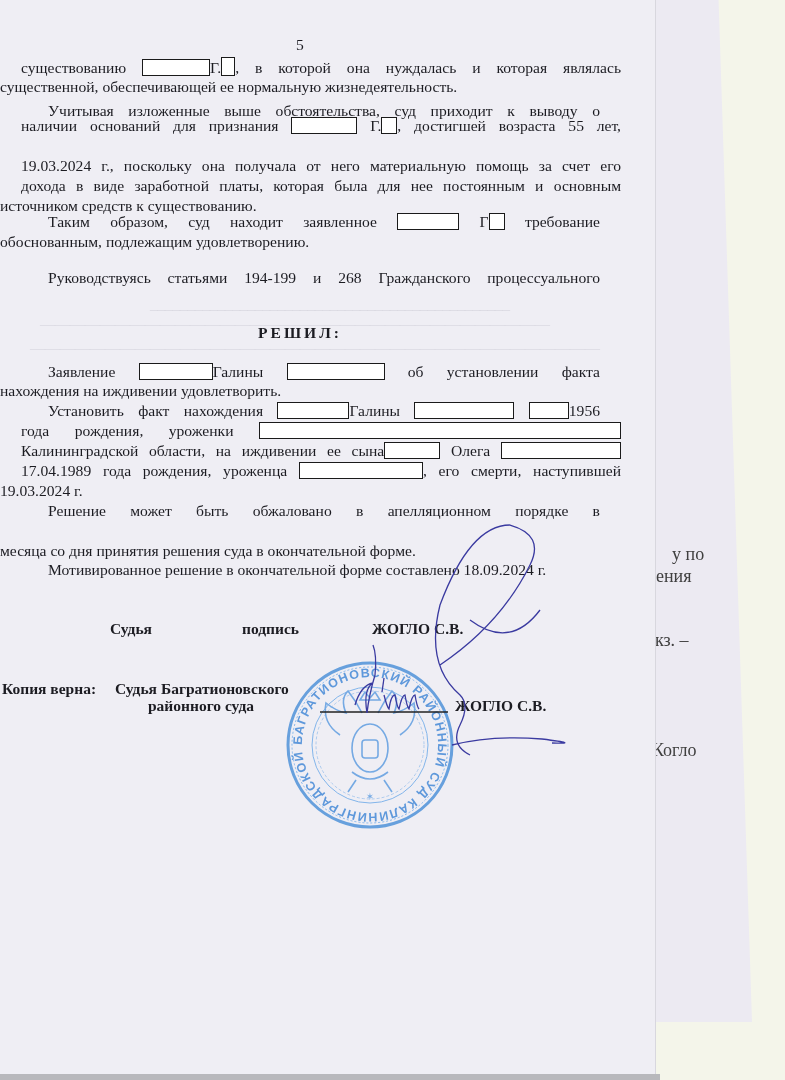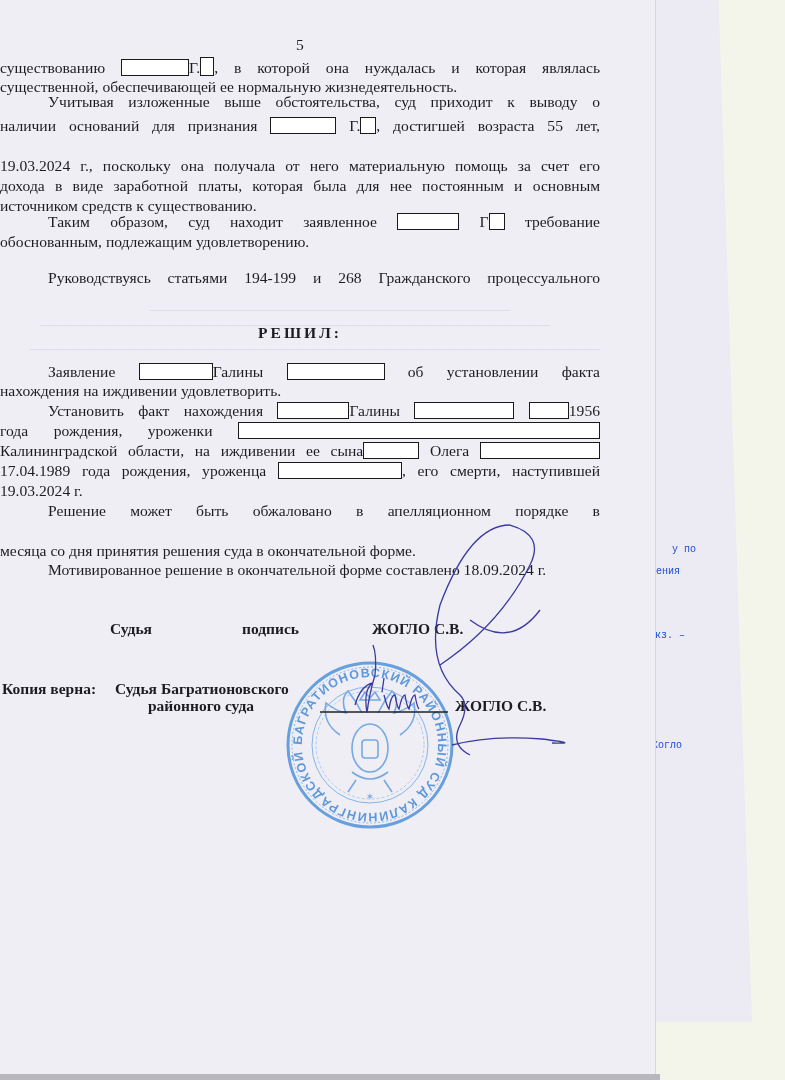--- a/index.html
+++ b/index.html
@@ -8,36 +8,36 @@
     background: #f4f5ea;
     font-family: "Liberation Serif", "DejaVu Serif", serif;
     color: #1c1c22;
   }
   .back-sheet-wide {
     position: absolute; left: 600px; top: 0; width: 152px; height: 1022px;
     background: #eceaf2;
     clip-path: polygon(0 0, 78% 0, 100% 100%, 0 100%);
   }
   .back-text {
-    position: absolute; font-size: 10px; color: #1d4ed8; white-space: nowrap; font-family: Liberation Mono, monospace;
+    position: absolute; font-size: 18px; color: #404040; white-space: nowrap;
   }
   .main-page {
     position: absolute; left: 0; top: 0; width: 655px; height: 1075px;
     background: #efeef4;
     border-right: 1px solid #d8d7de;
   }
   .bottom-strip {
     position: absolute; left: 0; top: 1074px; width: 660px; height: 6px;
     background: #b8b8bc;
   }
   .line {
     position: absolute; left: 0; width: 600px; font-size: 15.6px; line-height: 20px;
     white-space: nowrap;
   }
-  .just { text-align: justify; text-align-last: justify; }
+  .just { text-align: justify; text-align-last: justify; padding-left: 21px; }
   .indent { padding-left: 48px; box-sizing: border-box; }
   .redact {
     display: inline-block; height: 17px; background: #ffffff; border: 1.5px solid #1a1a1a;
     vertical-align: -3px; box-sizing: border-box;
   }
   .page-num { position: absolute; top: 36px; left: 296px; font-size: 15.6px; }
   .heading { position: absolute; top: 324px; left: 0; width: 600px; text-align: center;
     font-weight: bold; font-size: 15.6px; letter-spacing: 3px; }
   .sig-row { position: absolute; font-size: 15.5px; font-weight: bold;
     font-family: "Liberation Serif", serif; }
@@ -60,21 +60,21 @@
   <div class="faint" style="left:30px;top:340px;">——————————————————————————————————————</div>
 
   <div class="page-num">5</div>
 
   <div class="line just" style="top:57px;">
     <span>существованию</span>
     <span class="redact" style="width:68px;"></span><span>Г.</span><span class="redact" style="width:14px;height:19px;"></span><span>, в которой она  нуждалась  и  которая  являлась</span>
   </div>
   <div class="line" style="top:77px;">существенной, обеспечивающей ее нормальную жизнедеятельность.</div>
 
-  <div class="line just indent" style="top:92px;">Учитывая изложенные выше обстоятельства, суд приходит к выводу о</div>
+  <div class="line just indent" style="top:101px;">Учитывая изложенные выше обстоятельства, суд приходит к выводу о</div>
   <div class="line just" style="top:116px;">
     <span>наличии оснований для признания</span>
     <span class="redact" style="width:66px;"></span>
     <span>Г.</span><span class="redact" style="width:16px;"></span><span>, достигшей возраста 55 лет,</span>
   </div>
   <div class="line just" style="top:156px;">19.03.2024 г., поскольку она получала от него материальную помощь за счет его</div>
   <div class="line just" style="top:176px;">дохода в виде заработной платы, которая была для нее постоянным и основным</div>
   <div class="line" style="top:196px;">источником средств к существованию.</div>
 
   <div class="line just indent" style="top:212px;">

